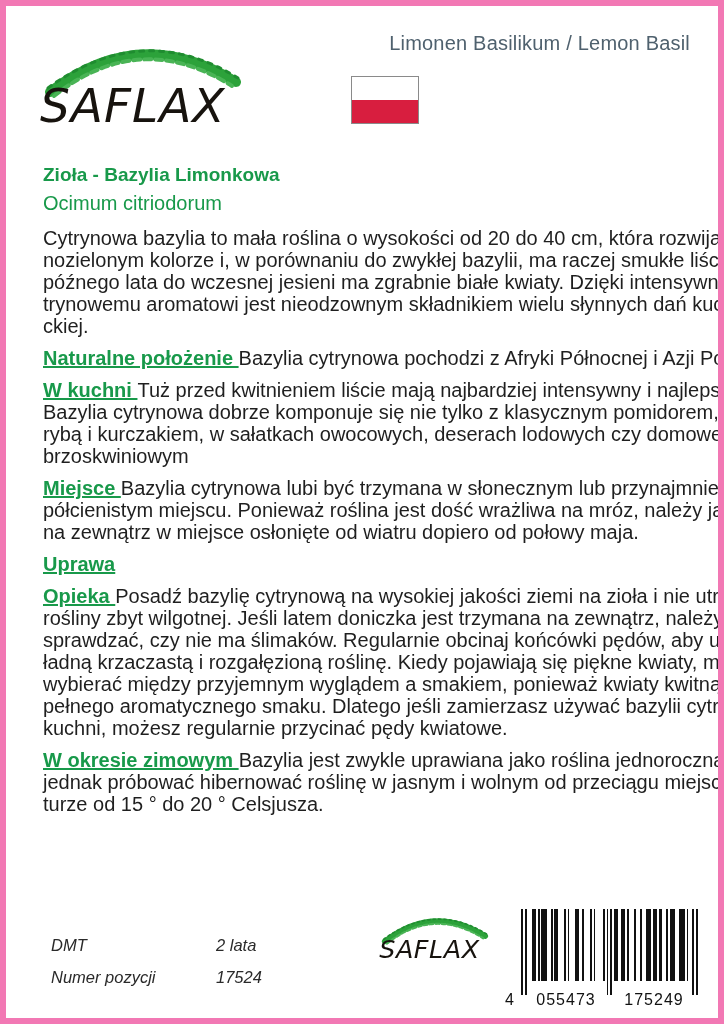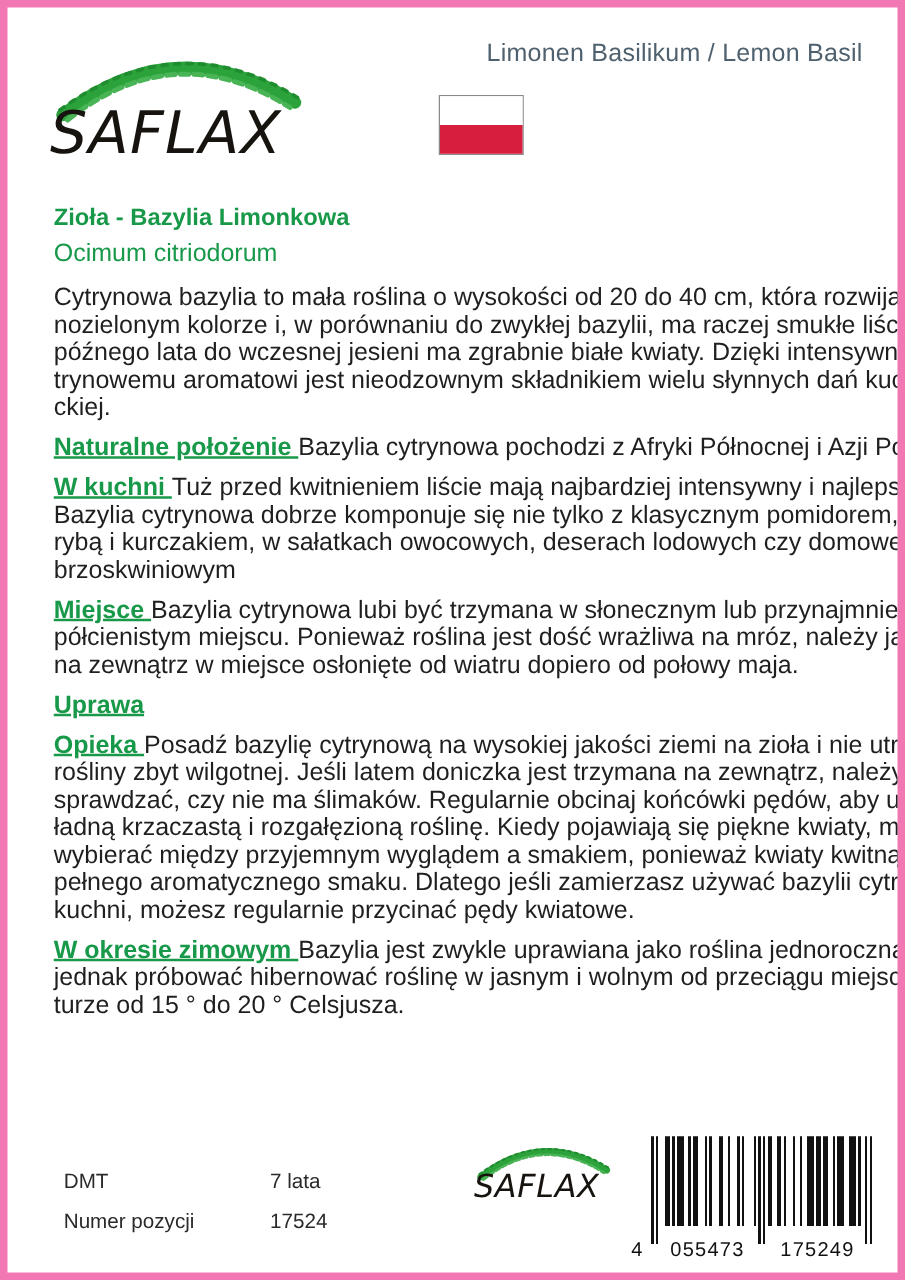--- a/index.html
+++ b/index.html
@@ -51,21 +51,21 @@
     font-size:20px;line-height:22px;
     color:#1f1f1f;
     white-space:pre;
   }
   .shead{
     color:#18994a;font-weight:bold;
     text-decoration:underline;
   }
   
   .meta{position:absolute;left:45px;top:930px;font-size:16.5px;color:#2a2a2a;}
-  .meta-row{display:flex;margin-bottom:13px;}
+  .meta-row{display:flex;margin-bottom:13px;font-style:italic;}
   .meta-label{width:165px;}
   .barcode{position:absolute;left:494px;top:903px;width:210px;height:102px;}
 </style>
 </head>
 <body>
 
 <div class="page">
 
   <div class="logo-header">
     <svg class="logo-svg" viewBox="0 0 214 96">
@@ -109,21 +109,21 @@
 pełnego aromatycznego smaku. Dlatego jeśli zamierzasz używać bazylii cytrynowej w
 kuchni, możesz regularnie przycinać pędy kwiatowe.</span></p>
     <p class="para"><span class="shead">W okresie zimowym </span><span class="stext">Bazylia jest zwykle uprawiana jako roślina jednoroczna. Możesz
 jednak próbować hibernować roślinę w jasnym i wolnym od przeciągu miejscu o tempera-
 turze od 15 ° do 20 ° Celsjusza.</span></p>
   </div>
 
   <div class="meta">
     <div class="meta-row">
       <span class="meta-label">DMT</span>
-      <span class="meta-value">7 lata</span>
+      <span class="meta-value">2 lata</span>
     </div>
     <div class="meta-row">
       <span class="meta-label">Numer pozycji</span>
       <span class="meta-value">17524</span>
     </div>
   </div>
 
   <div class="logo-footer">
     <svg class="logo-svg" viewBox="0 0 214 96">
       <path d="M 14 60 Q 104 -10 200 50" fill="none" stroke="#2ca23a" stroke-width="10" stroke-linecap="round"></path>

